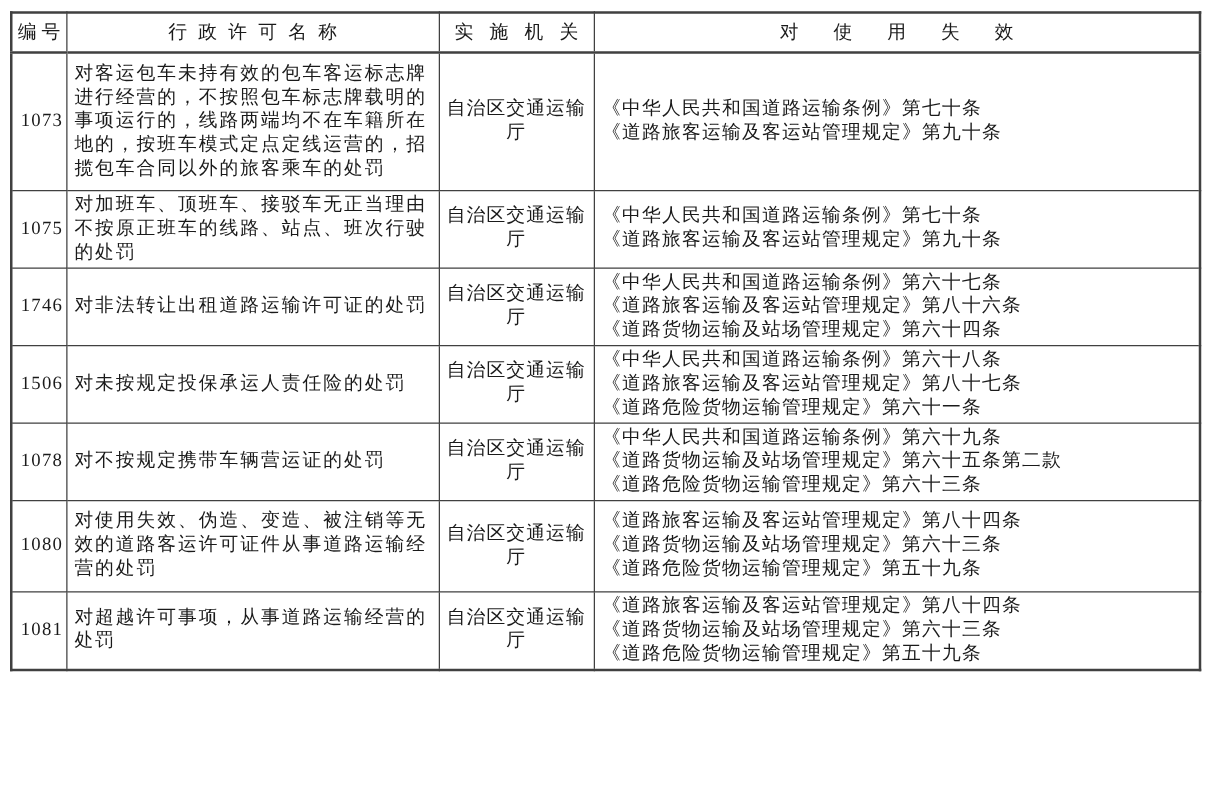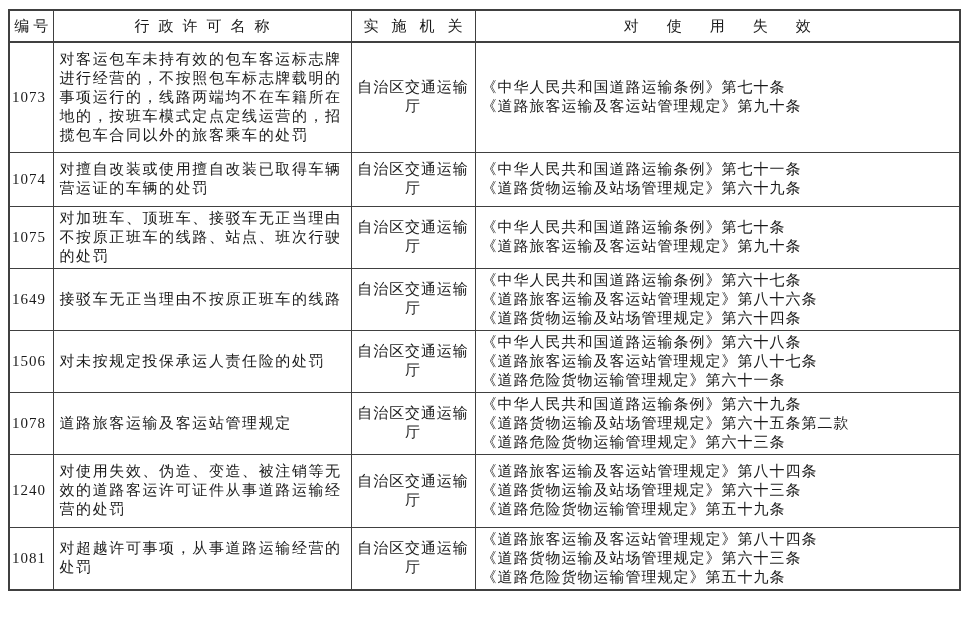--- a/index.html
+++ b/index.html
@@ -45,21 +45,21 @@
   tr.r0 { height: 110px; }
   tr.r1 { height: 54px; }
   tr.r2 { height: 58px; }
   tr.r3 { height: 58px; }
   tr.r4 { height: 58px; }
   tr.r5 { height: 58px; }
   tr.r6 { height: 56px; }
   tr.r7 { height: 73px; }
   tr.r8 { height: 59px; }
   td.c-id {
-    text-align: left;
+    text-align: right;
     letter-spacing: 1px;
     padding: 0 2px;
   }
   td.c-name {
     text-align: left;
     padding: 2px 6px;
     letter-spacing: 1.6px;
     word-break: break-all;
   }
   td.c-agency {
@@ -97,60 +97,53 @@
       </tr>
     </thead>
     <tbody>
       <tr class="r0">
         <td class="c-id">1073</td>
         <td class="c-name">对客运包车未持有效的包车客运标志牌进行经营的，不按照包车标志牌载明的事项运行的，线路两端均不在车籍所在地的，按班车模式定点定线运营的，招揽包车合同以外的旅客乘车的处罚</td>
         <td class="c-agency">自治区交通运输厅</td>
         <td class="c-legal">《中华人民共和国道路运输条例》第七十条
 《道路旅客运输及客运站管理规定》第九十条</td>
       </tr>
-      <tr class="r1">
-        <td class="c-id">1074</td>
-        <td class="c-name">对擅自改装或使用擅自改装已取得车辆营运证的车辆的处罚</td>
-        <td class="c-agency">自治区交通运输厅</td>
-        <td class="c-legal">《中华人民共和国道路运输条例》第七十一条
-《道路货物运输及站场管理规定》第六十九条</td>
-      </tr>
       <tr class="r2">
         <td class="c-id">1075</td>
         <td class="c-name">对加班车、顶班车、接驳车无正当理由不按原正班车的线路、站点、班次行驶的处罚</td>
         <td class="c-agency">自治区交通运输厅</td>
         <td class="c-legal">《中华人民共和国道路运输条例》第七十条
 《道路旅客运输及客运站管理规定》第九十条</td>
       </tr>
       <tr class="r3">
-        <td class="c-id">1649</td>
-        <td class="c-name">接驳车无正当理由不按原正班车的线路</td>
+        <td class="c-id">1746</td>
+        <td class="c-name">对非法转让出租道路运输许可证的处罚</td>
         <td class="c-agency">自治区交通运输厅</td>
         <td class="c-legal">《中华人民共和国道路运输条例》第六十七条
 《道路旅客运输及客运站管理规定》第八十六条
 《道路货物运输及站场管理规定》第六十四条</td>
       </tr>
       <tr class="r4">
         <td class="c-id">1506</td>
         <td class="c-name">对未按规定投保承运人责任险的处罚</td>
         <td class="c-agency">自治区交通运输厅</td>
         <td class="c-legal">《中华人民共和国道路运输条例》第六十八条
 《道路旅客运输及客运站管理规定》第八十七条
 《道路危险货物运输管理规定》第六十一条</td>
       </tr>
       <tr class="r5">
         <td class="c-id">1078</td>
-        <td class="c-name">道路旅客运输及客运站管理规定</td>
+        <td class="c-name">对不按规定携带车辆营运证的处罚</td>
         <td class="c-agency">自治区交通运输厅</td>
         <td class="c-legal">《中华人民共和国道路运输条例》第六十九条
 《道路货物运输及站场管理规定》第六十五条第二款
 《道路危险货物运输管理规定》第六十三条</td>
       </tr>
       <tr class="r7">
-        <td class="c-id">1240</td>
+        <td class="c-id">1080</td>
         <td class="c-name">对使用失效、伪造、变造、被注销等无效的道路客运许可证件从事道路运输经营的处罚</td>
         <td class="c-agency">自治区交通运输厅</td>
         <td class="c-legal">《道路旅客运输及客运站管理规定》第八十四条
 《道路货物运输及站场管理规定》第六十三条
 《道路危险货物运输管理规定》第五十九条</td>
       </tr>
       <tr class="r8">
         <td class="c-id">1081</td>
         <td class="c-name">对超越许可事项，从事道路运输经营的处罚</td>
         <td class="c-agency">自治区交通运输厅</td>

